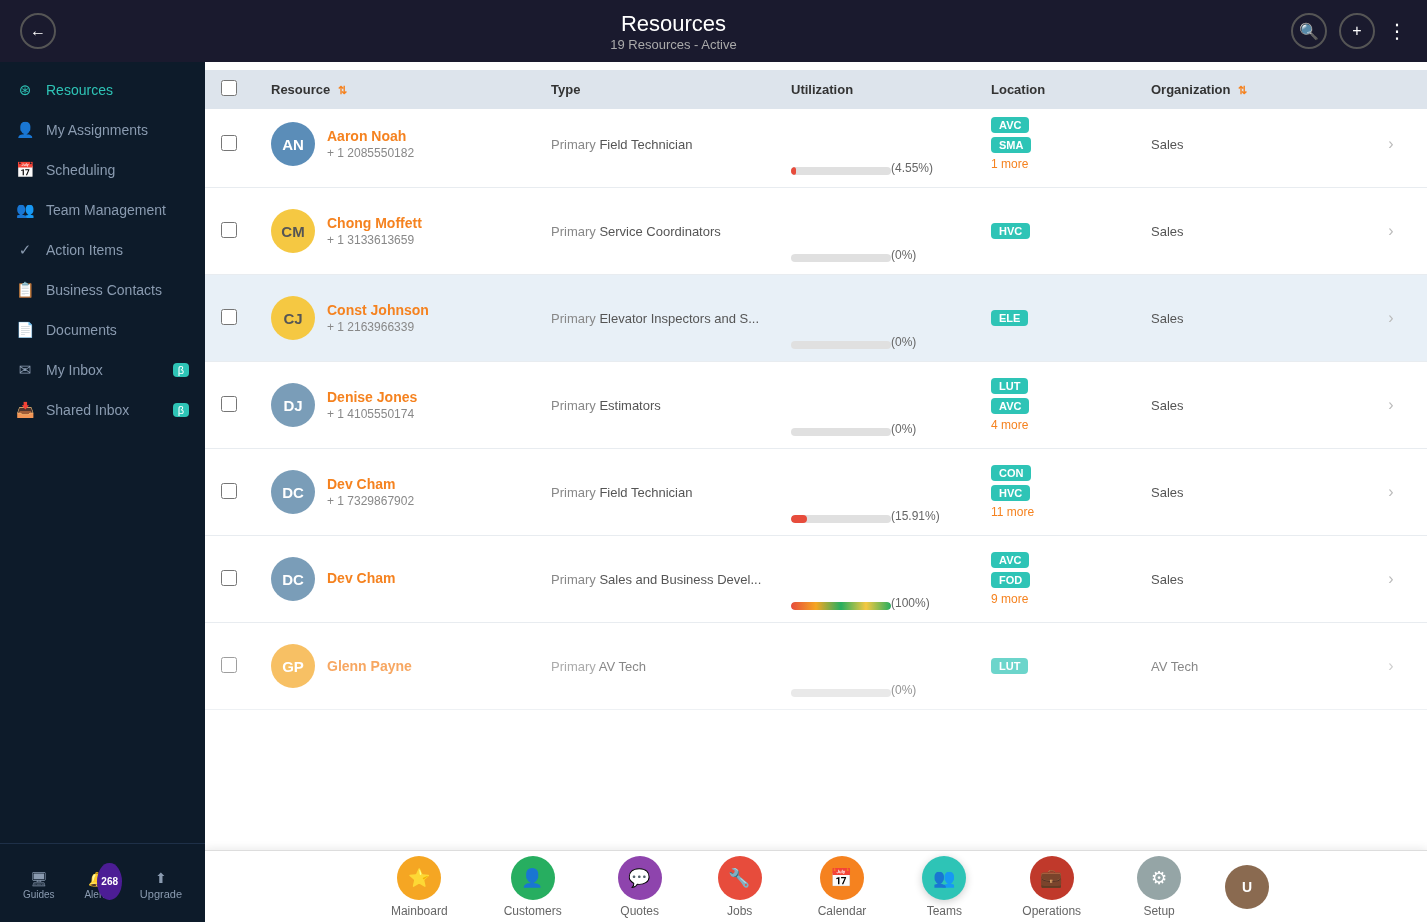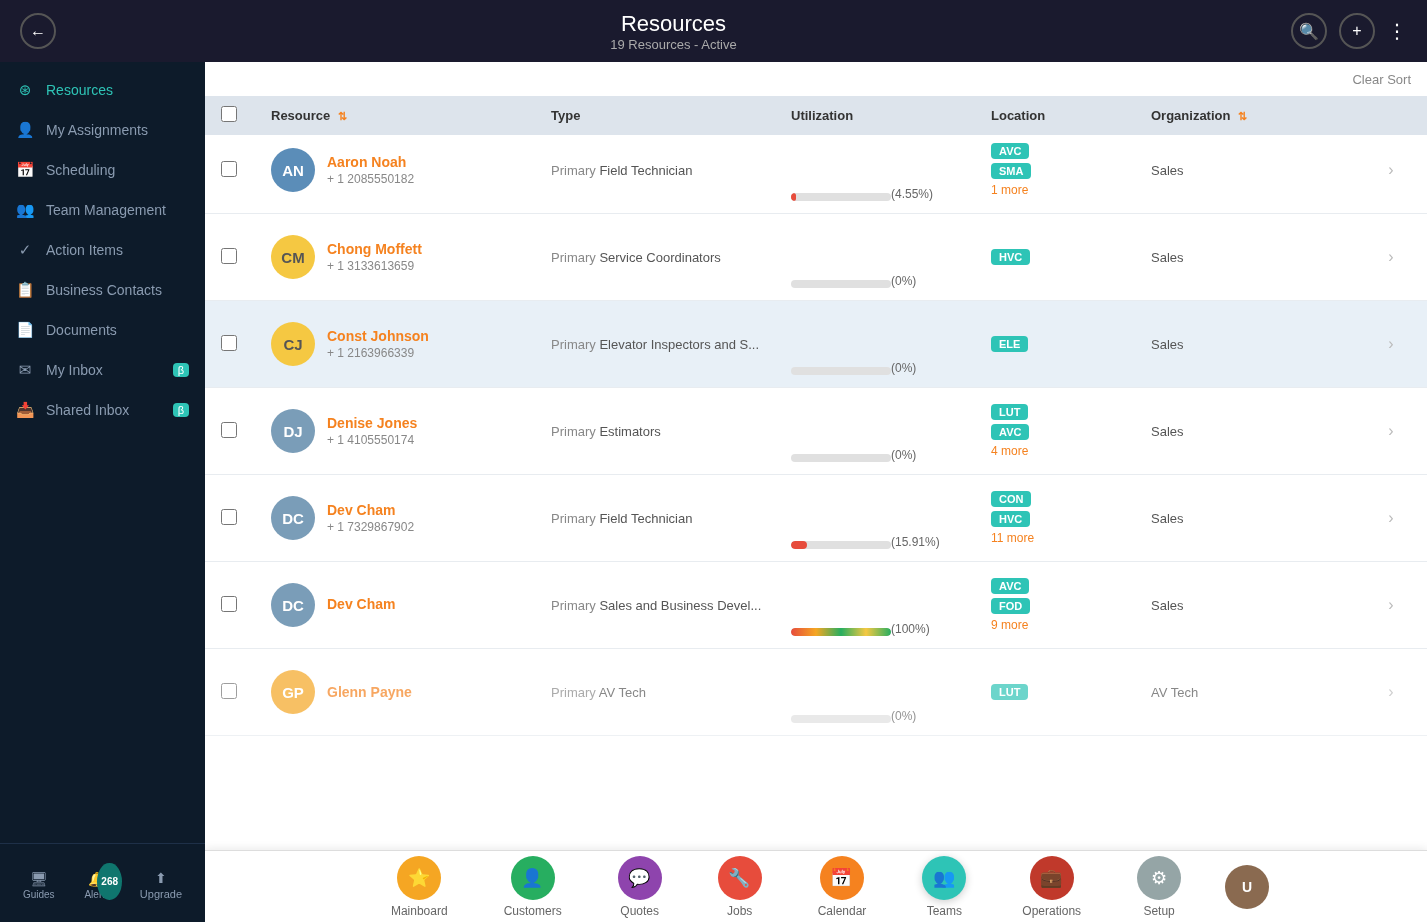--- a/index.html
+++ b/index.html
@@ -167,21 +167,21 @@
       background: linear-gradient(to right, #e74c3c, #f5a623, #27ae60, #f5c842, #27ae60);
     }
 
     .top-clear-sort {
       background: white; padding: 8px 16px 0; text-align: right;
     }
     .clear-sort-link { color: #888; font-size: 13px; cursor: pointer; background: none; border: none; }
 
     
     .alerts-badge {
-      background: #0f766e; color: white; border-radius: 50%;
+      background: #4c1d95; color: white; border-radius: 50%;
       font-size: 10px; font-weight: bold; padding: 13px 4px;
       position: absolute; top: -4px; right: -4px;
     }
     .alerts-wrapper { position: relative; }
     .user-avatar-placeholder {
       width: 44px; height: 44px; border-radius: 50%;
       background: #8a6a50; display: flex; align-items: center;
       justify-content: center; color: white; font-size: 14px; font-weight: 600;
     }
   </style>
@@ -262,23 +262,20 @@
         <div class="sidebar-bottom-item" style="flex-direction:column;padding:4px 8px;gap:2px;">
           <span>⬆</span>
           <span style="font-size:11px;">Upgrade</span>
         </div>
       </div>
     </div>
   </div>
 
   <div class="content-area">
 
-    <div class="top-clear-sort">
-      <button class="clear-sort-link">Clear Sort</button>
-    </div>
 
     <div class="table-container">
 
       <div class="table-header-row">
         <div class="check-cell">
           <input type="checkbox" style="">
         </div>
         <div style="cursor:pointer;">
           <span>Resource</span>
           <span class="sort-icon">⇅</span>

